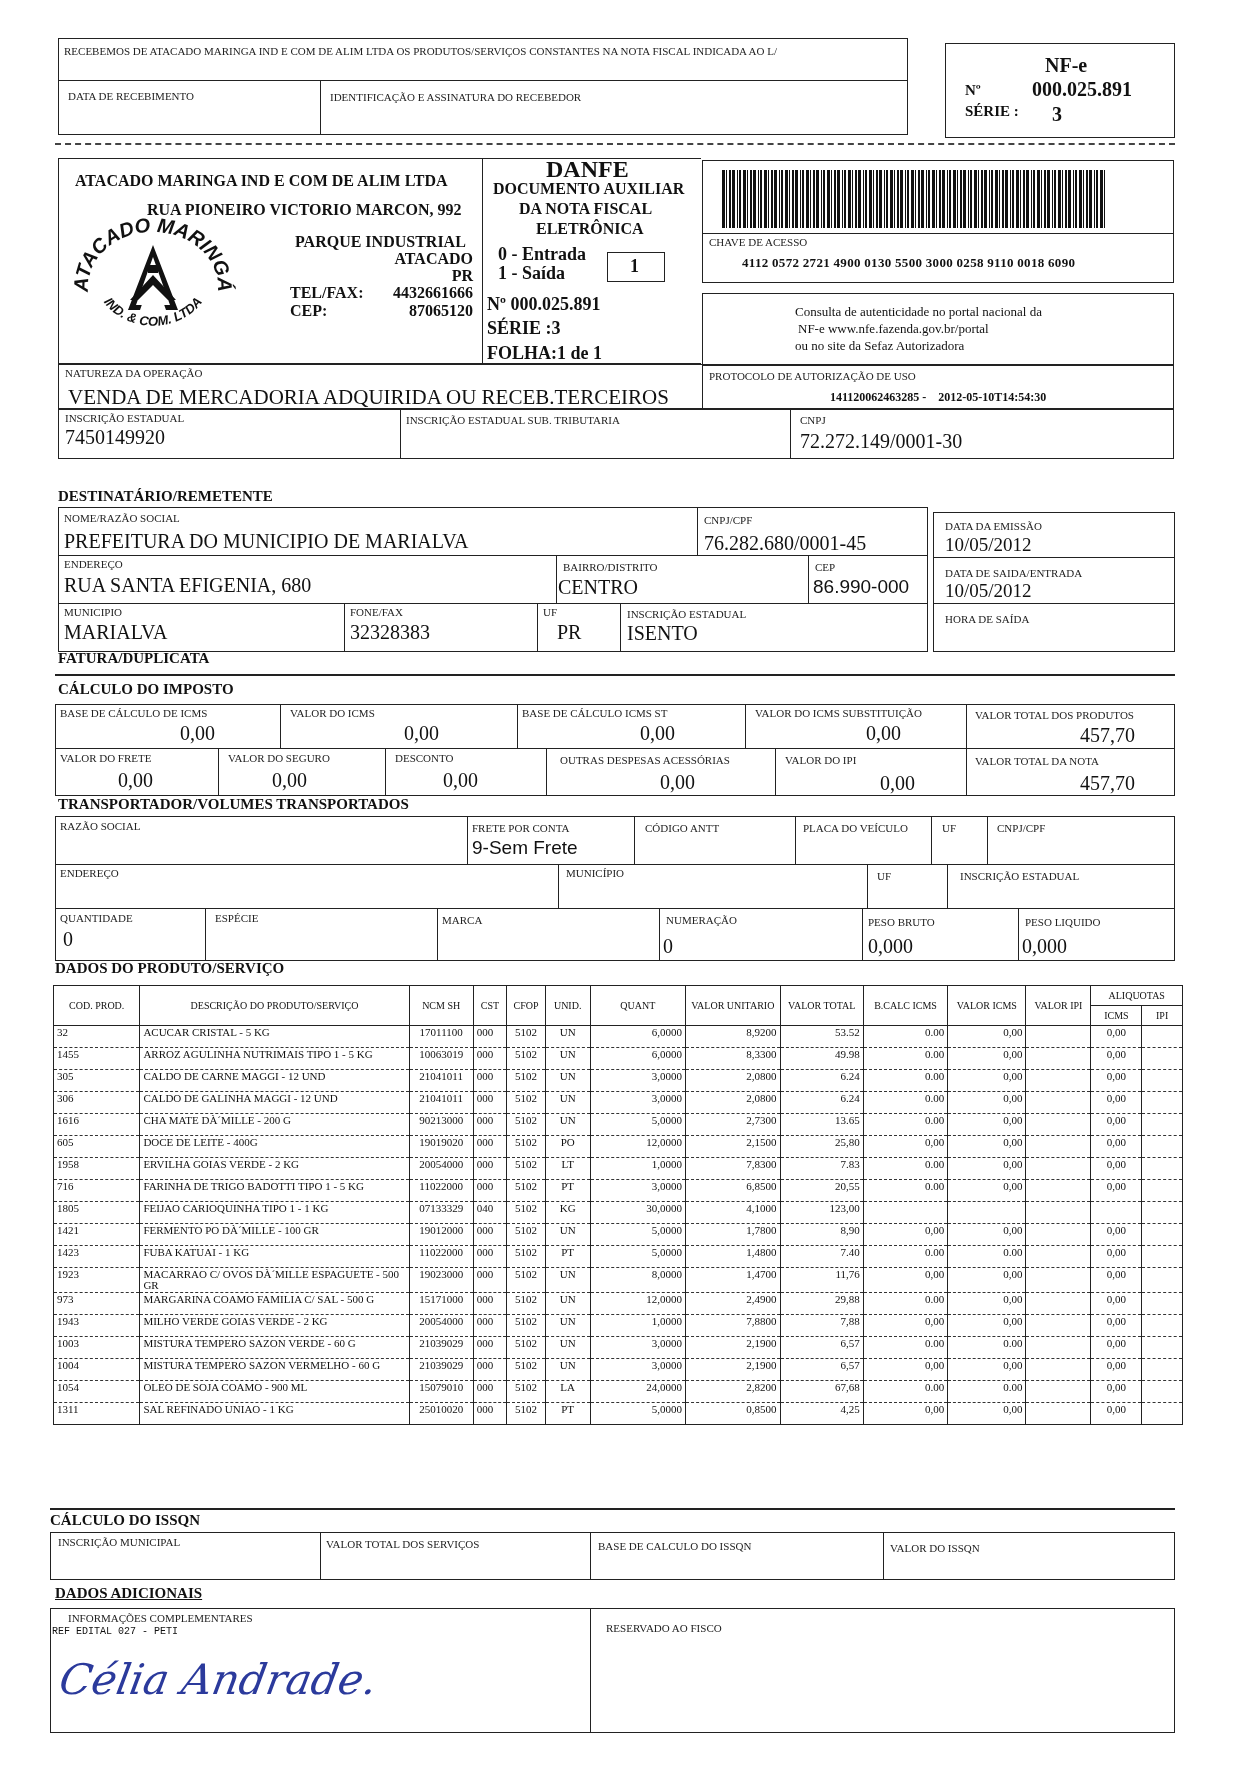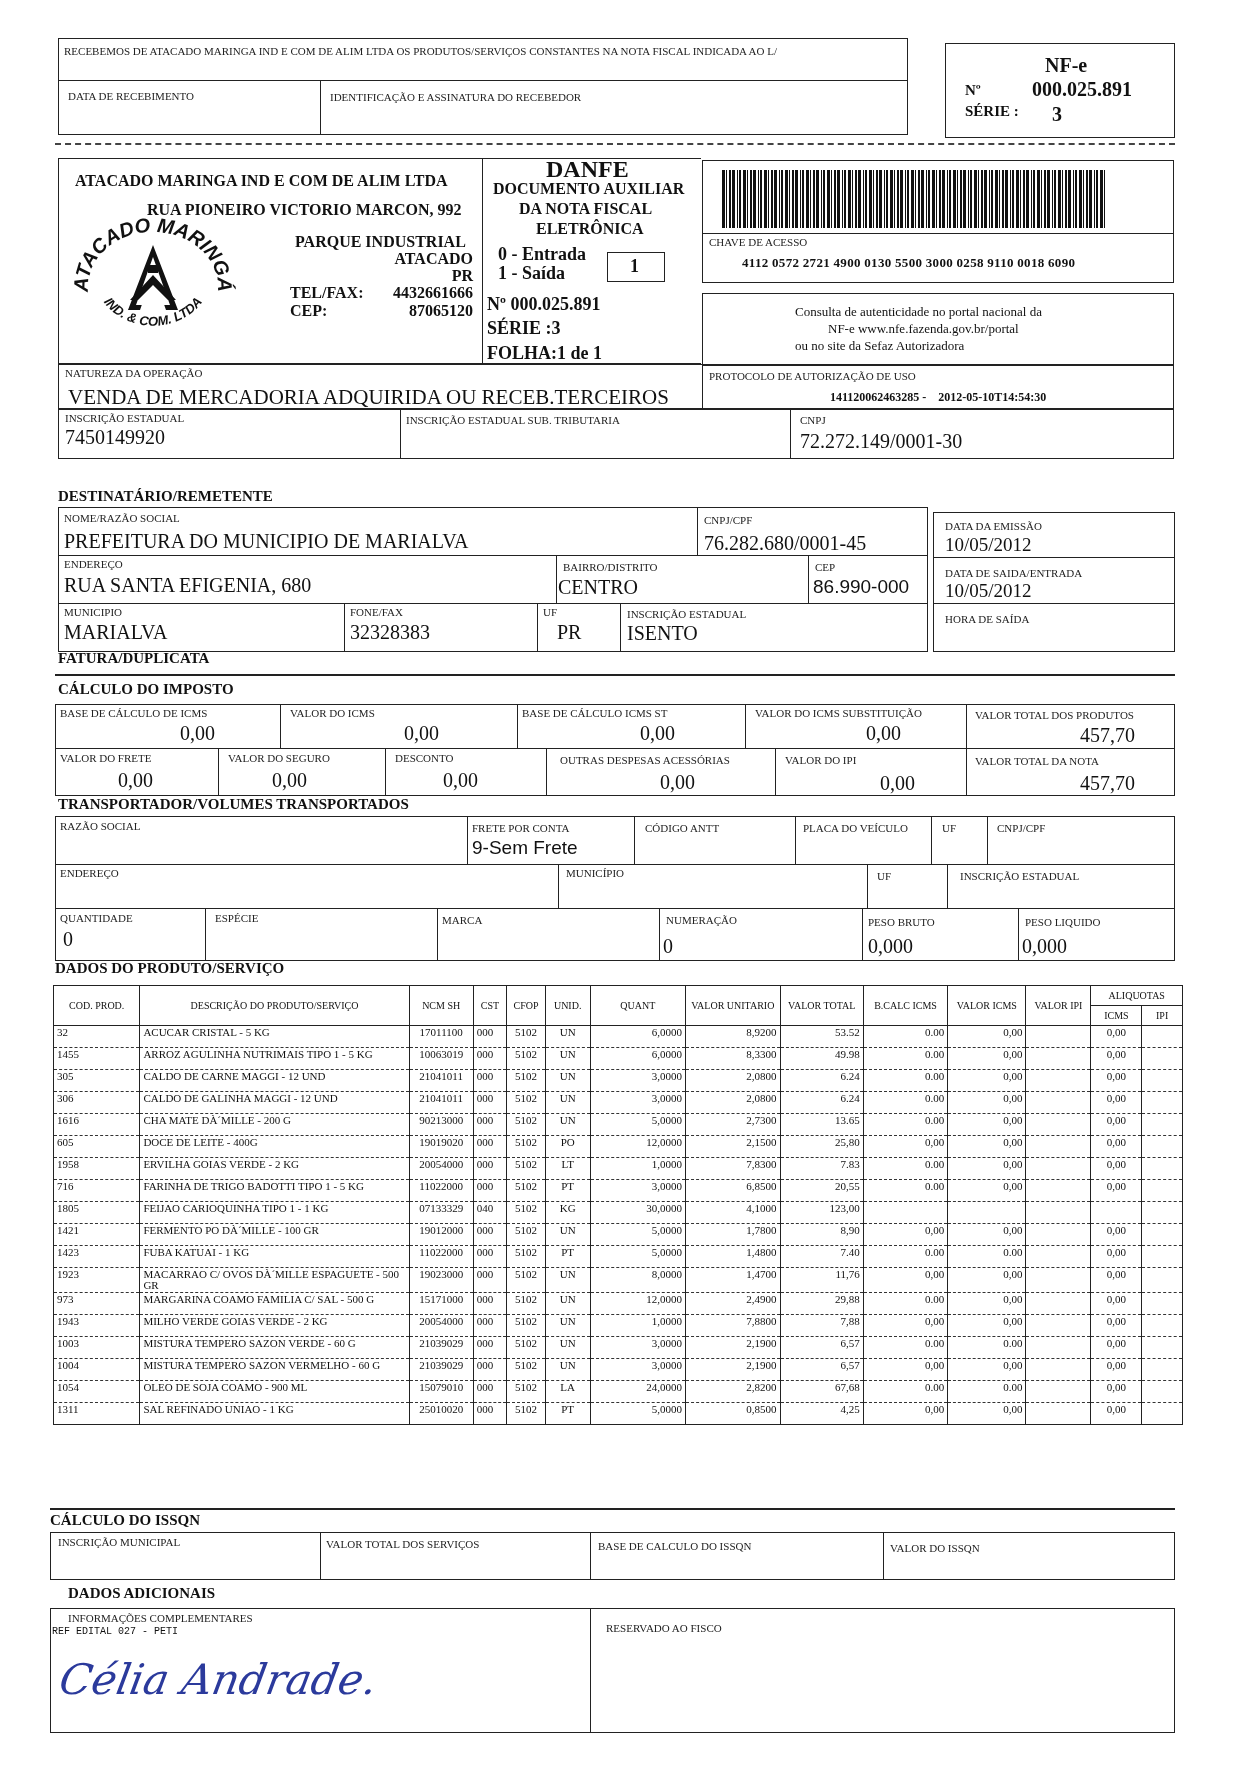--- a/index.html
+++ b/index.html
@@ -198,21 +198,21 @@
     <i style="width: 2px; margin-right: 2px;"></i>
     <i style="width: 3px; margin-right: 1px;"></i>
     <i style="width: 1px; margin-right: 2px;"></i>
   </div>
 <div class="box" style="left:702px;top:233px;width:472px;height:50px;"></div>
 <div class="lbl" style="left:709px;top:236px;">CHAVE DE ACESSO</div>
 <div class="abs b" style="left:742px;top:255px;font-size:13px;letter-spacing:0.3px;">4112 0572 2721 4900 0130 5500 3000 0258 9110 0018 6090</div>
 
 <div class="box" style="left:702px;top:293px;width:472px;height:73px;"></div>
 <div class="abs" style="left:795px;top:304px;font-size:13px;">Consulta de autenticidade no portal  nacional da</div>
-<div class="abs" style="left:828px;top:321px;font-size:13px;">NF-e www.nfe.fazenda.gov.br/portal</div>
+<div class="abs" style="left:798px;top:321px;font-size:13px;">NF-e www.nfe.fazenda.gov.br/portal</div>
 <div class="abs" style="left:795px;top:338px;font-size:13px;">ou no site da Sefaz Autorizadora</div>
 
 <div class="box" style="left:58px;top:364px;width:645px;height:45px;"></div>
 <div class="lbl" style="left:65px;top:367px;">NATUREZA DA OPERAÇÃO</div>
 <div class="val" style="left:68px;top:385px;font-size:21px;">VENDA DE MERCADORIA ADQUIRIDA OU RECEB.TERCEIROS</div>
 <div class="box" style="left:702px;top:364px;width:472px;height:45px;"></div>
 <div class="lbl" style="left:709px;top:370px;">PROTOCOLO DE AUTORIZAÇÃO DE USO</div>
 <div class="abs b" style="left:830px;top:390px;font-size:12px;white-space:pre;">141120062463285 -    2012-05-10T14:54:30</div>
 
 <div class="box" style="left:58px;top:409px;width:1116px;height:50px;"></div>
@@ -677,19 +677,19 @@
 <div class="sect" style="left:50px;top:1512px;">CÁLCULO DO ISSQN</div>
 <div class="box" style="left:50px;top:1532px;width:1125px;height:48px;"></div>
 <div class="vline" style="left:320px;top:1532px;height:48px;"></div>
 <div class="vline" style="left:590px;top:1532px;height:48px;"></div>
 <div class="vline" style="left:883px;top:1532px;height:48px;"></div>
 <div class="lbl" style="left:58px;top:1536px;">INSCRIÇÃO MUNICIPAL</div>
 <div class="lbl" style="left:326px;top:1538px;font-family:Liberation Serif, serif;">VALOR TOTAL DOS SERVIÇOS</div>
 <div class="lbl" style="left:598px;top:1540px;">BASE DE CALCULO DO ISSQN</div>
 <div class="lbl" style="left:890px;top:1542px;">VALOR DO ISSQN</div>
 
-<div class="sect" style="left:68px;top:1585px;">DADOS ADICIONAIS</div>
+<div class="sect" style="left:55px;top:1585px;text-decoration:underline;">DADOS ADICIONAIS</div>
 <div class="box" style="left:50px;top:1608px;width:1125px;height:125px;"></div>
 <div class="vline" style="left:590px;top:1608px;height:125px;"></div>
 <div class="lbl" style="left:68px;top:1612px;">INFORMAÇÕES COMPLEMENTARES</div>
 <div class="abs" style="left:52px;top:1626px;font-family:'Liberation Mono',monospace;font-size:10px;">REF EDITAL 027 - PETI</div>
 <div class="abs" style="left:60px;top:1655px;font-family:'DejaVu Serif',serif;font-style:italic;font-size:42px;color:#2b3a9c;transform:skewX(-10deg);">Célia Andrade.</div>
 <div class="lbl" style="left:606px;top:1622px;">RESERVADO AO FISCO</div>
 
 </body></html>

